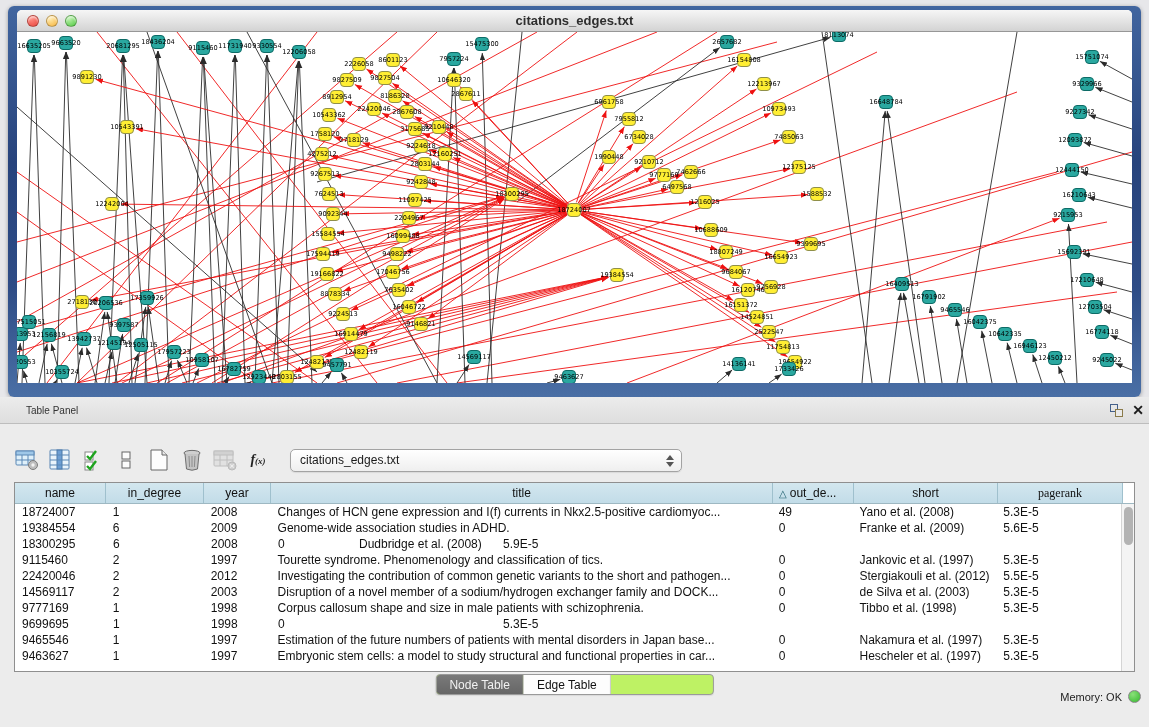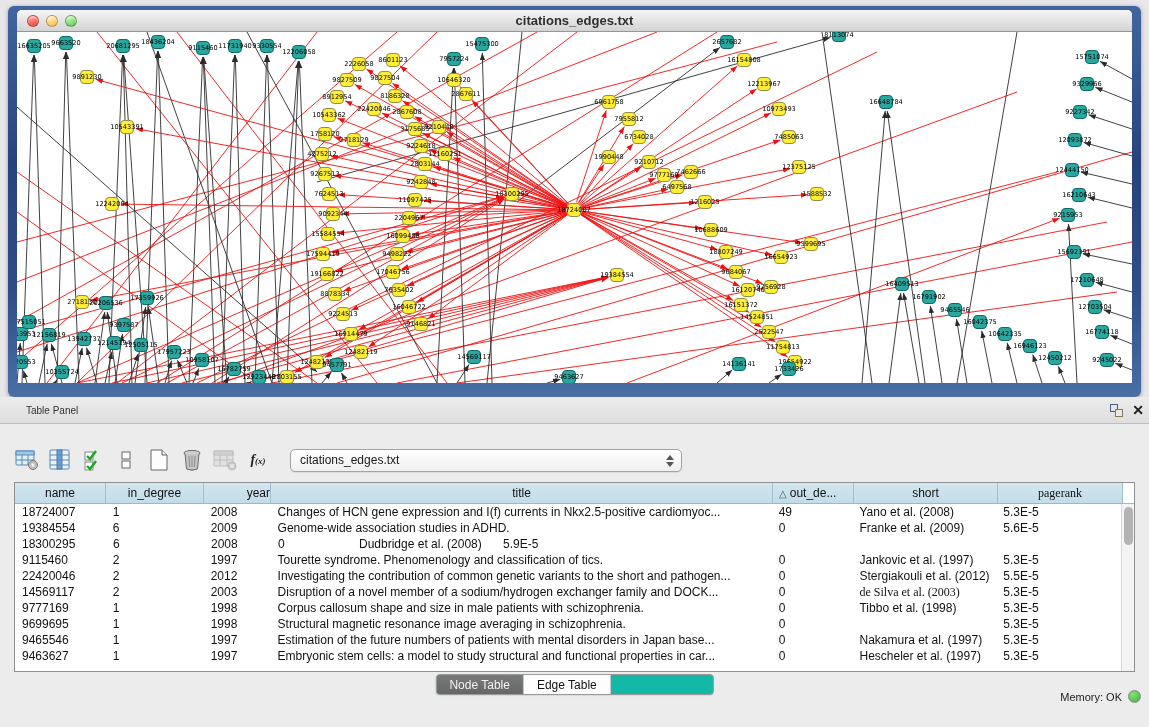--- a/index.html
+++ b/index.html
@@ -59,21 +59,21 @@
   .th .sort-tri { color:#20606e; font-size:10px; margin-right:3px; }
   .th.left { justify-content:flex-start; padding-left:6px; }
   .tbody { position:absolute; left:0; top:21px; right:13px; bottom:0; overflow:hidden; }
   .tr { display:flex; height:16px; background:#fff; }
   .td { font-size:12px; color:#111; white-space:nowrap; overflow:hidden; padding:0 0 0 7px; line-height:16px; }
   .vscroll { position:absolute; right:0; top:21px; width:13px; bottom:0; background:#f4f4f4; border-left:1px solid #d5d5d5; }
   .vthumb { position:absolute; left:1.5px; top:3px; width:9px; height:38px; background:#b3b3b3; border-radius:5px; }
 
   
   .tabs { position:absolute; left:50%; transform:translateX(-50%); top:250px; display:flex; height:21px;
-    border:1px solid #9a9a9a; border-radius:4px; overflow:hidden; background:#14b8a6; box-shadow:0 1px 1px rgba(0,0,0,.08); }
+    border:1px solid #9a9a9a; border-radius:4px; overflow:hidden; background:#bef264; box-shadow:0 1px 1px rgba(0,0,0,.08); }
   .tab { padding:0 13px; font-size:12px; color:#111; display:flex; align-items:center; border-right:1px solid #c8c8c8; background:#fdfdfd; }
   .tab:last-child { border-right:none;margin-top:35px; }
   .tab.active { background:linear-gradient(180deg,#7a7a7a,#666666); color:#f2f2f2; }
 
   
   .statusbar { position:absolute; right:8px; top:266px; display:flex; align-items:center; gap:6px; }
   .statusbar .mem { font-size:11px; color:#222; }
   .mem-dot { width:13px; height:13px; border-radius:50%; background:radial-gradient(circle at 35% 30%, #8ae07a, #35b82e); border:1px solid #888; }
 </style>
 </head>
@@ -878,21 +878,21 @@
   </div>
 
   <div class="data-table">
     <div class="thead">
         <div class="th" style="width: 91px;">
           <span>name</span>
         </div>
         <div class="th" style="width: 98px;">
           <span>in_degree</span>
         </div>
-        <div class="th" style="width: 67px; justify-content: flex-end;">
+        <div class="th" style="width: 67px;">
           <span>year</span>
         </div>
         <div class="th" style="width: 502px;">
           <span>title</span>
         </div>
         <div class="th left" style="width: 81px;">
           <span class="sort-tri">△</span>
           <span>out_de...</span>
         </div>
         <div class="th" style="width: 144px;">
@@ -946,37 +946,36 @@
           <div class="td" style="width: 81px;">0</div>
           <div class="td" style="width: 144px;">Stergiakouli et al. (2012)</div>
           <div class="td" style="width: 125px;">5.5E-5</div>
         </div>
         <div class="tr">
           <div class="td" style="width: 91px;">14569117</div>
           <div class="td" style="width: 98px;">2</div>
           <div class="td" style="width: 67px;">2003</div>
           <div class="td" style="width: 502px;">Disruption of a novel member of a sodium/hydrogen exchanger family and DOCK...</div>
           <div class="td" style="width: 81px;">0</div>
-          <div class="td" style="width: 144px; font-family: Liberation Serif, serif;">de Silva et al. (2003)</div>
+          <div class="td" style="width: 144px;">de Silva et al. (2003)</div>
           <div class="td" style="width: 125px;">5.3E-5</div>
         </div>
         <div class="tr">
           <div class="td" style="width: 91px;">9777169</div>
           <div class="td" style="width: 98px;">1</div>
           <div class="td" style="width: 67px;">1998</div>
           <div class="td" style="width: 502px;">Corpus callosum shape and size in male patients with schizophrenia.</div>
           <div class="td" style="width: 81px;">0</div>
           <div class="td" style="width: 144px;">Tibbo et al. (1998)</div>
           <div class="td" style="width: 125px;">5.3E-5</div>
         </div>
         <div class="tr">
           <div class="td" style="width: 91px;">9699695</div>
           <div class="td" style="width: 98px;">1</div>
           <div class="td" style="width: 67px;">1998</div>
-          <div class="td" style="width: 502px;">Structural magnetic resonance image averaging in schizophrenia.</div>
           <div class="td" style="width: 81px;">0</div>
           <div class="td" style="width: 144px; margin-top: 39px;">Wolkin et al. (1998)</div>
           <div class="td" style="width: 125px;">5.3E-5</div>
         </div>
         <div class="tr">
           <div class="td" style="width: 91px;">9465546</div>
           <div class="td" style="width: 98px;">1</div>
           <div class="td" style="width: 67px;">1997</div>
           <div class="td" style="width: 502px;">Estimation of the future numbers of patients with mental disorders in Japan base...</div>
           <div class="td" style="width: 81px;">0</div>

